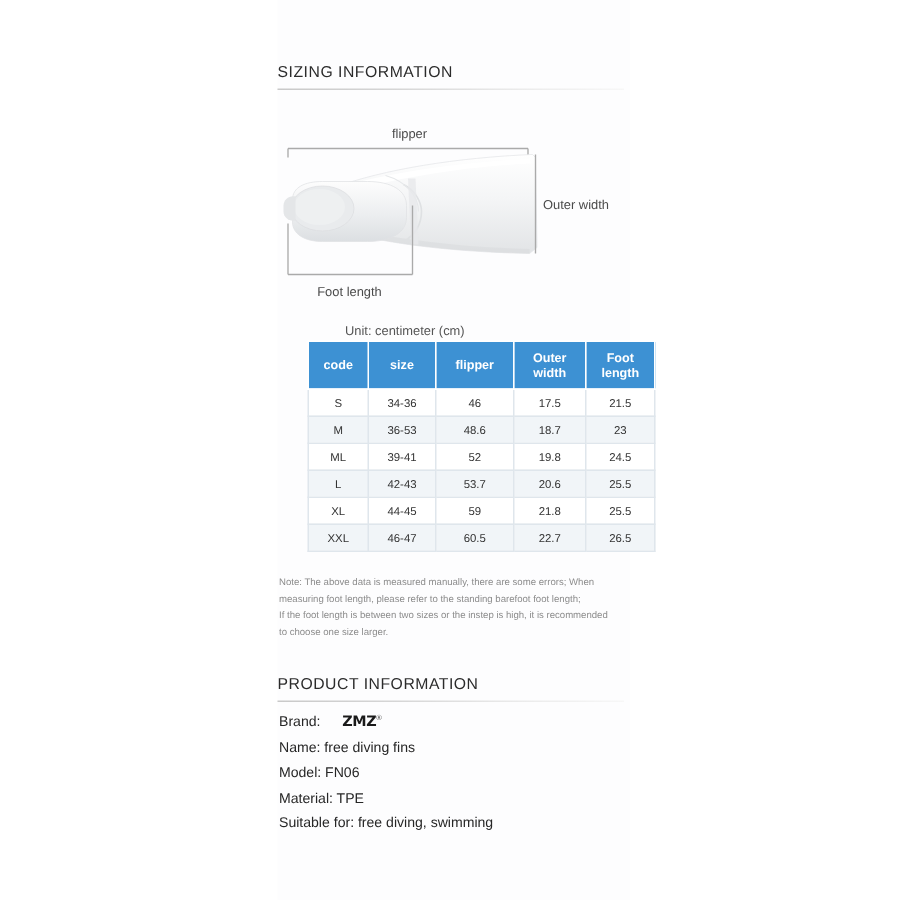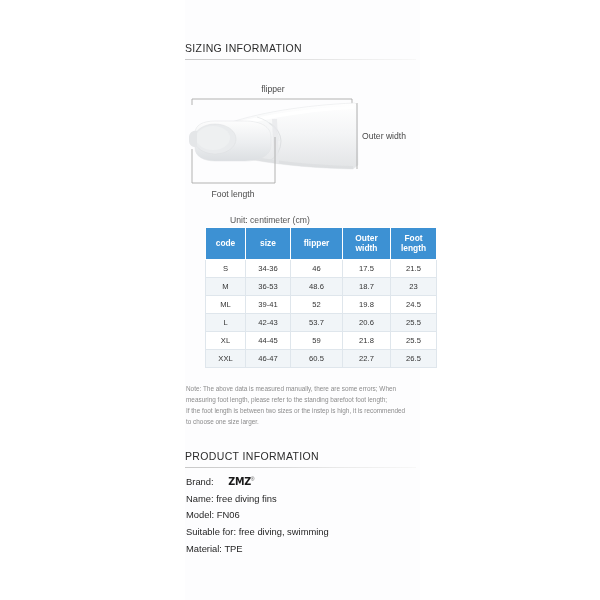--- a/index.html
+++ b/index.html
@@ -311,17 +311,17 @@
   <div class="section" style="top:450px;">
     <h2 class="section-title">PRODUCT INFORMATION</h2>
     <div class="section-rule"></div>
   </div>
 
   <div class="product-info">
     <div class="row"><span>Brand:</span>
       <span class="brand-logo">ZMZ</span><span class="brand-tm">®</span></div>
     <div class="row">Name: free diving fins</div>
     <div class="row">Model: FN06</div>
+    <div class="row">Material: TPE</div>
     <div class="row">Suitable for:  free diving, swimming</div>
-    <div class="row">Material: TPE</div>
   </div>
 
 </div>
 
 </body></html>

